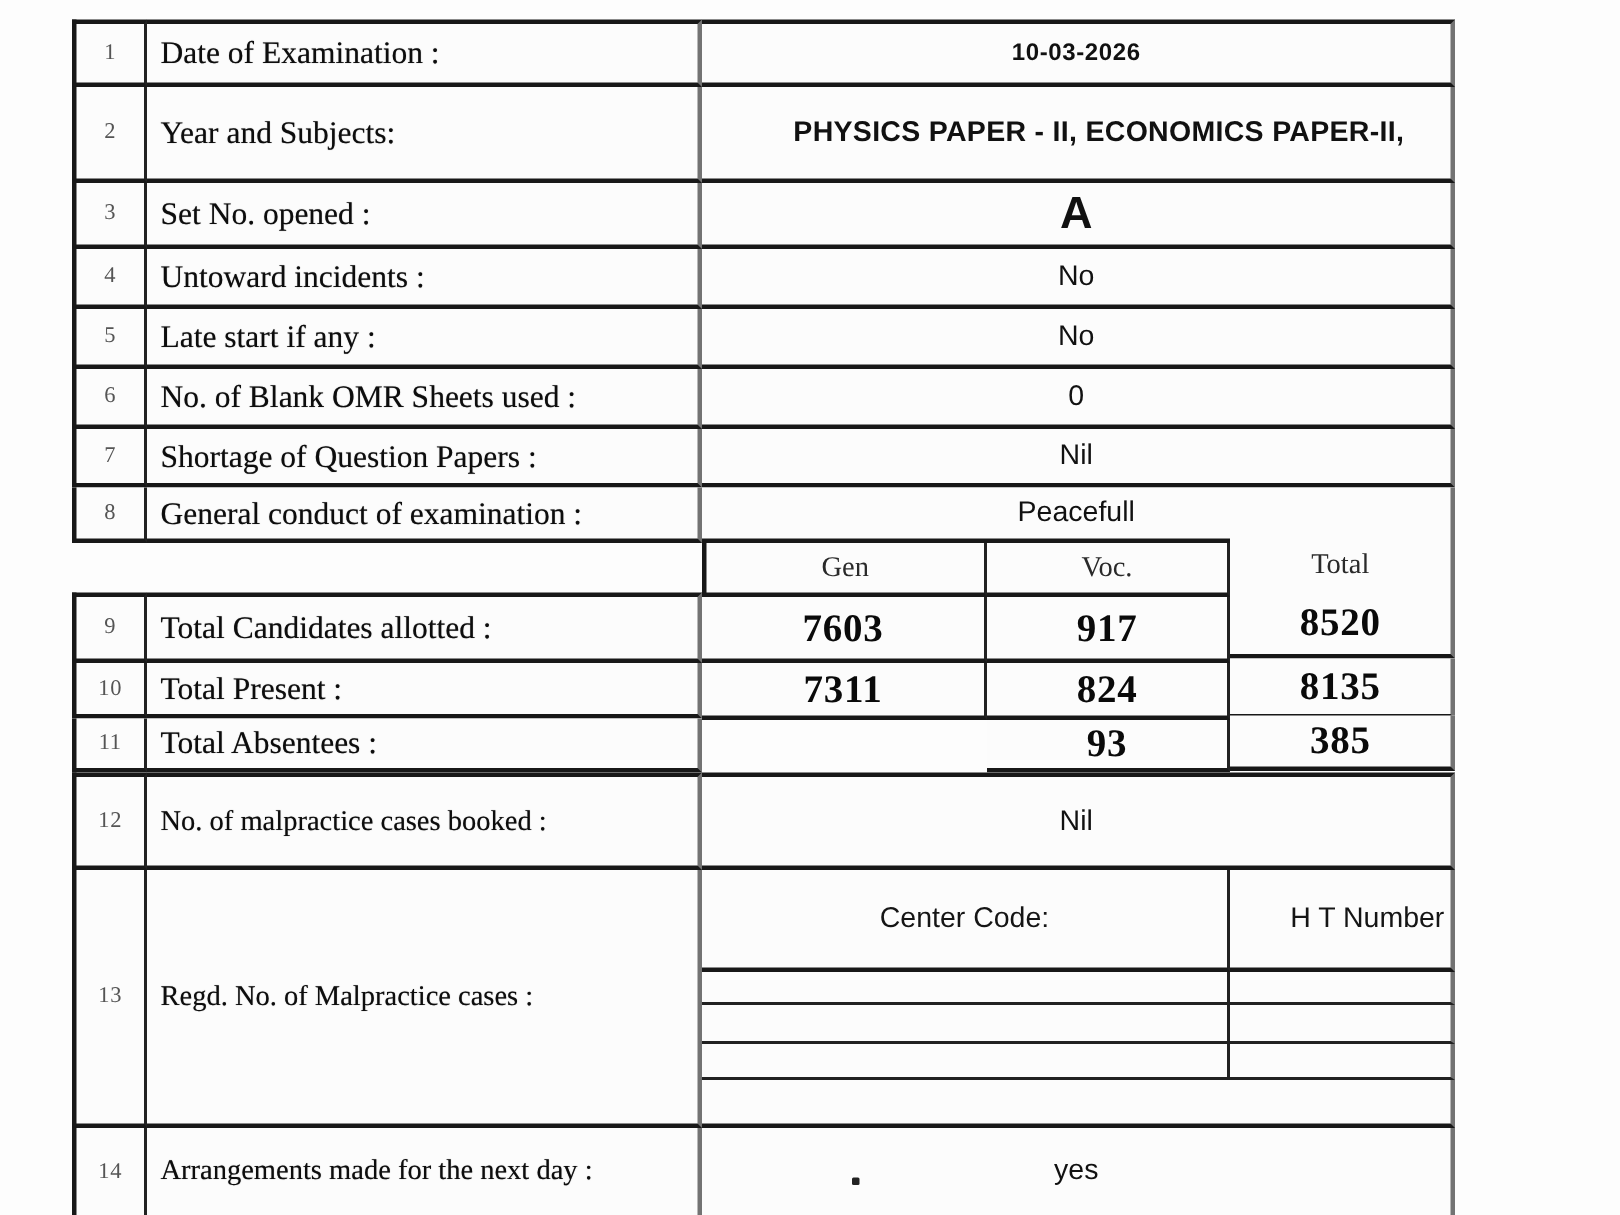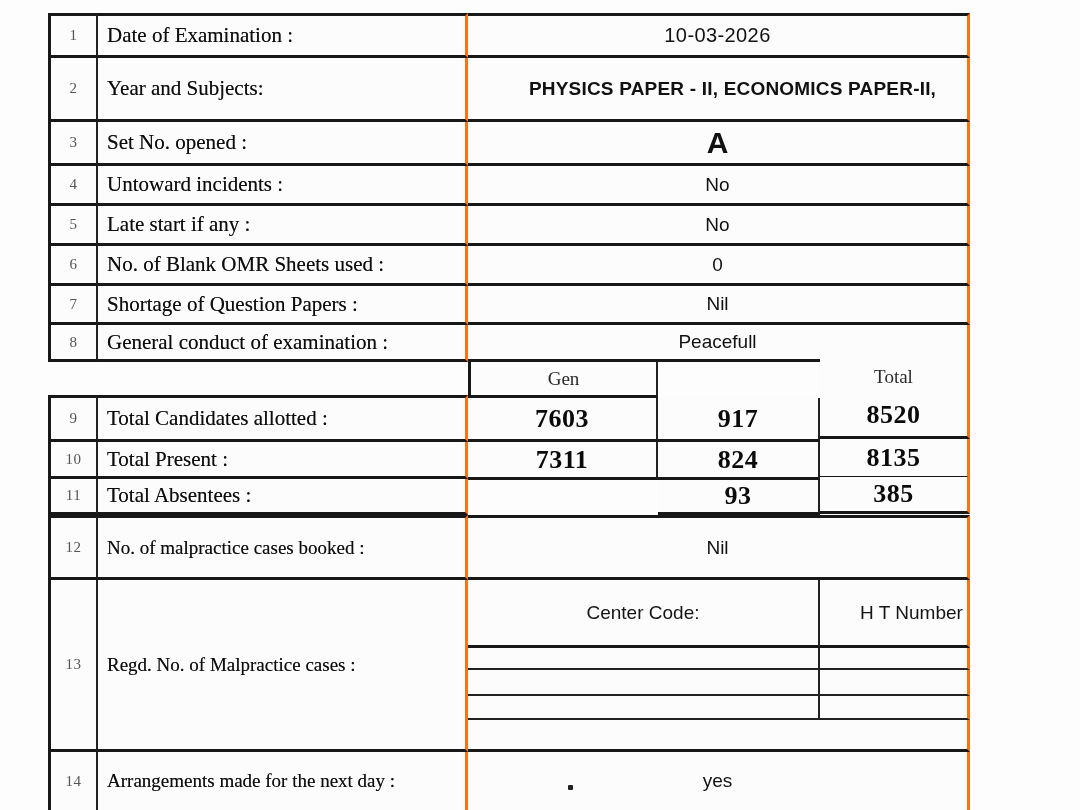--- a/index.html
+++ b/index.html
@@ -28,21 +28,21 @@
     position: absolute;
     box-sizing: border-box;
     background: #fcfcfc;
     display: flex;
     align-items: center;
     overflow: hidden;
   }
   .bd-t { border-top: 3px solid #181818; }
   .bd-b { border-bottom: 3px solid #181818; }
   .bd-l { border-left: 3px solid #181818; }
-  .bd-r { border-right: 3px solid #f97316; }
+  .bd-r { border-right: 3px solid #737373; }
   .bd-b-thin { border-bottom: 2px solid #222; }
   .bd-r-thin { border-right: 2px solid #222; }
 
   
   .sn {
     justify-content: center;
     font-family: "Liberation Serif", serif;
     font-size: 15px;
     color: #555;
     letter-spacing: 0.5px;
@@ -64,22 +64,22 @@
     justify-content: center;
     font-family: "Liberation Sans", sans-serif;
     font-size: 19px;
     color: #111;
   }
   .val.big {
     font-weight: bold;
     font-size: 30px;
   }
   .val.date {
-    font-weight: normal;
-    font-size: 20px;
+    font-weight: bold;
+    font-size: 16px;
     letter-spacing: 0.4px;
   }
   .val.subject {
     font-weight: bold;
     font-size: 19px;
     letter-spacing: 0.2px;
   }
   
   .num {
     justify-content: center;
@@ -142,20 +142,21 @@
 
   <div class="cell sn bd-b bd-l bd-r-thin" style="left:48px; top:286px; width:50px; height:39px;">7</div>
   <div class="cell label bd-b bd-r" style="left:98px; top:286px; width:370px; height:39px;">Shortage of Question Papers :</div>
   <div class="cell val bd-b bd-r" style="left:468px; top:286px; width:502px; height:39px;">Nil</div>
 
   <div class="cell sn bd-b bd-l bd-r-thin" style="left:48px; top:325px; width:50px; height:37px;">8</div>
   <div class="cell label bd-b bd-r" style="left:98px; top:325px; width:370px; height:37px;">General conduct of examination :</div>
   <div class="cell val bd-b bd-r" style="left:468px; top:325px; width:502px; height:37px;">Peacefull</div>
 
   <div class="cell colhead bd-b bd-l bd-r-thin" style="left:468px; top:362px; width:190px; height:36px;">Gen</div>
+  <div class="cell colhead bd-b bd-r-thin" style="left:658px; top:362px; width:162px; height:36px;">Voc.</div>
   <div class="cell colhead bd-b bd-r" style="left:820px; top:358px; width:150px; height:40px;">Total</div>
 
   <div class="cell sn bd-t bd-l bd-b bd-r-thin" style="left:48px; top:395px; width:50px; height:47px;">9</div>
   <div class="cell label bd-t bd-b bd-r" style="left:98px; top:395px; width:370px; height:47px;">Total Candidates allotted :</div>
   <div class="cell num bd-b bd-r-thin" style="left:468px; top:398px; width:190px; height:44px;">7603</div>
   <div class="cell num bd-b bd-r-thin" style="left:658px; top:398px; width:162px; height:44px;">917</div>
   <div class="cell num bd-b bd-r" style="left:820px; top:394px; width:150px; height:45px;">8520</div>
 
   <div class="cell sn bd-b bd-l bd-r-thin" style="left:48px; top:442px; width:50px; height:37px;">10</div>
   <div class="cell label bd-b bd-r" style="left:98px; top:442px; width:370px; height:37px;">Total Present :</div>

